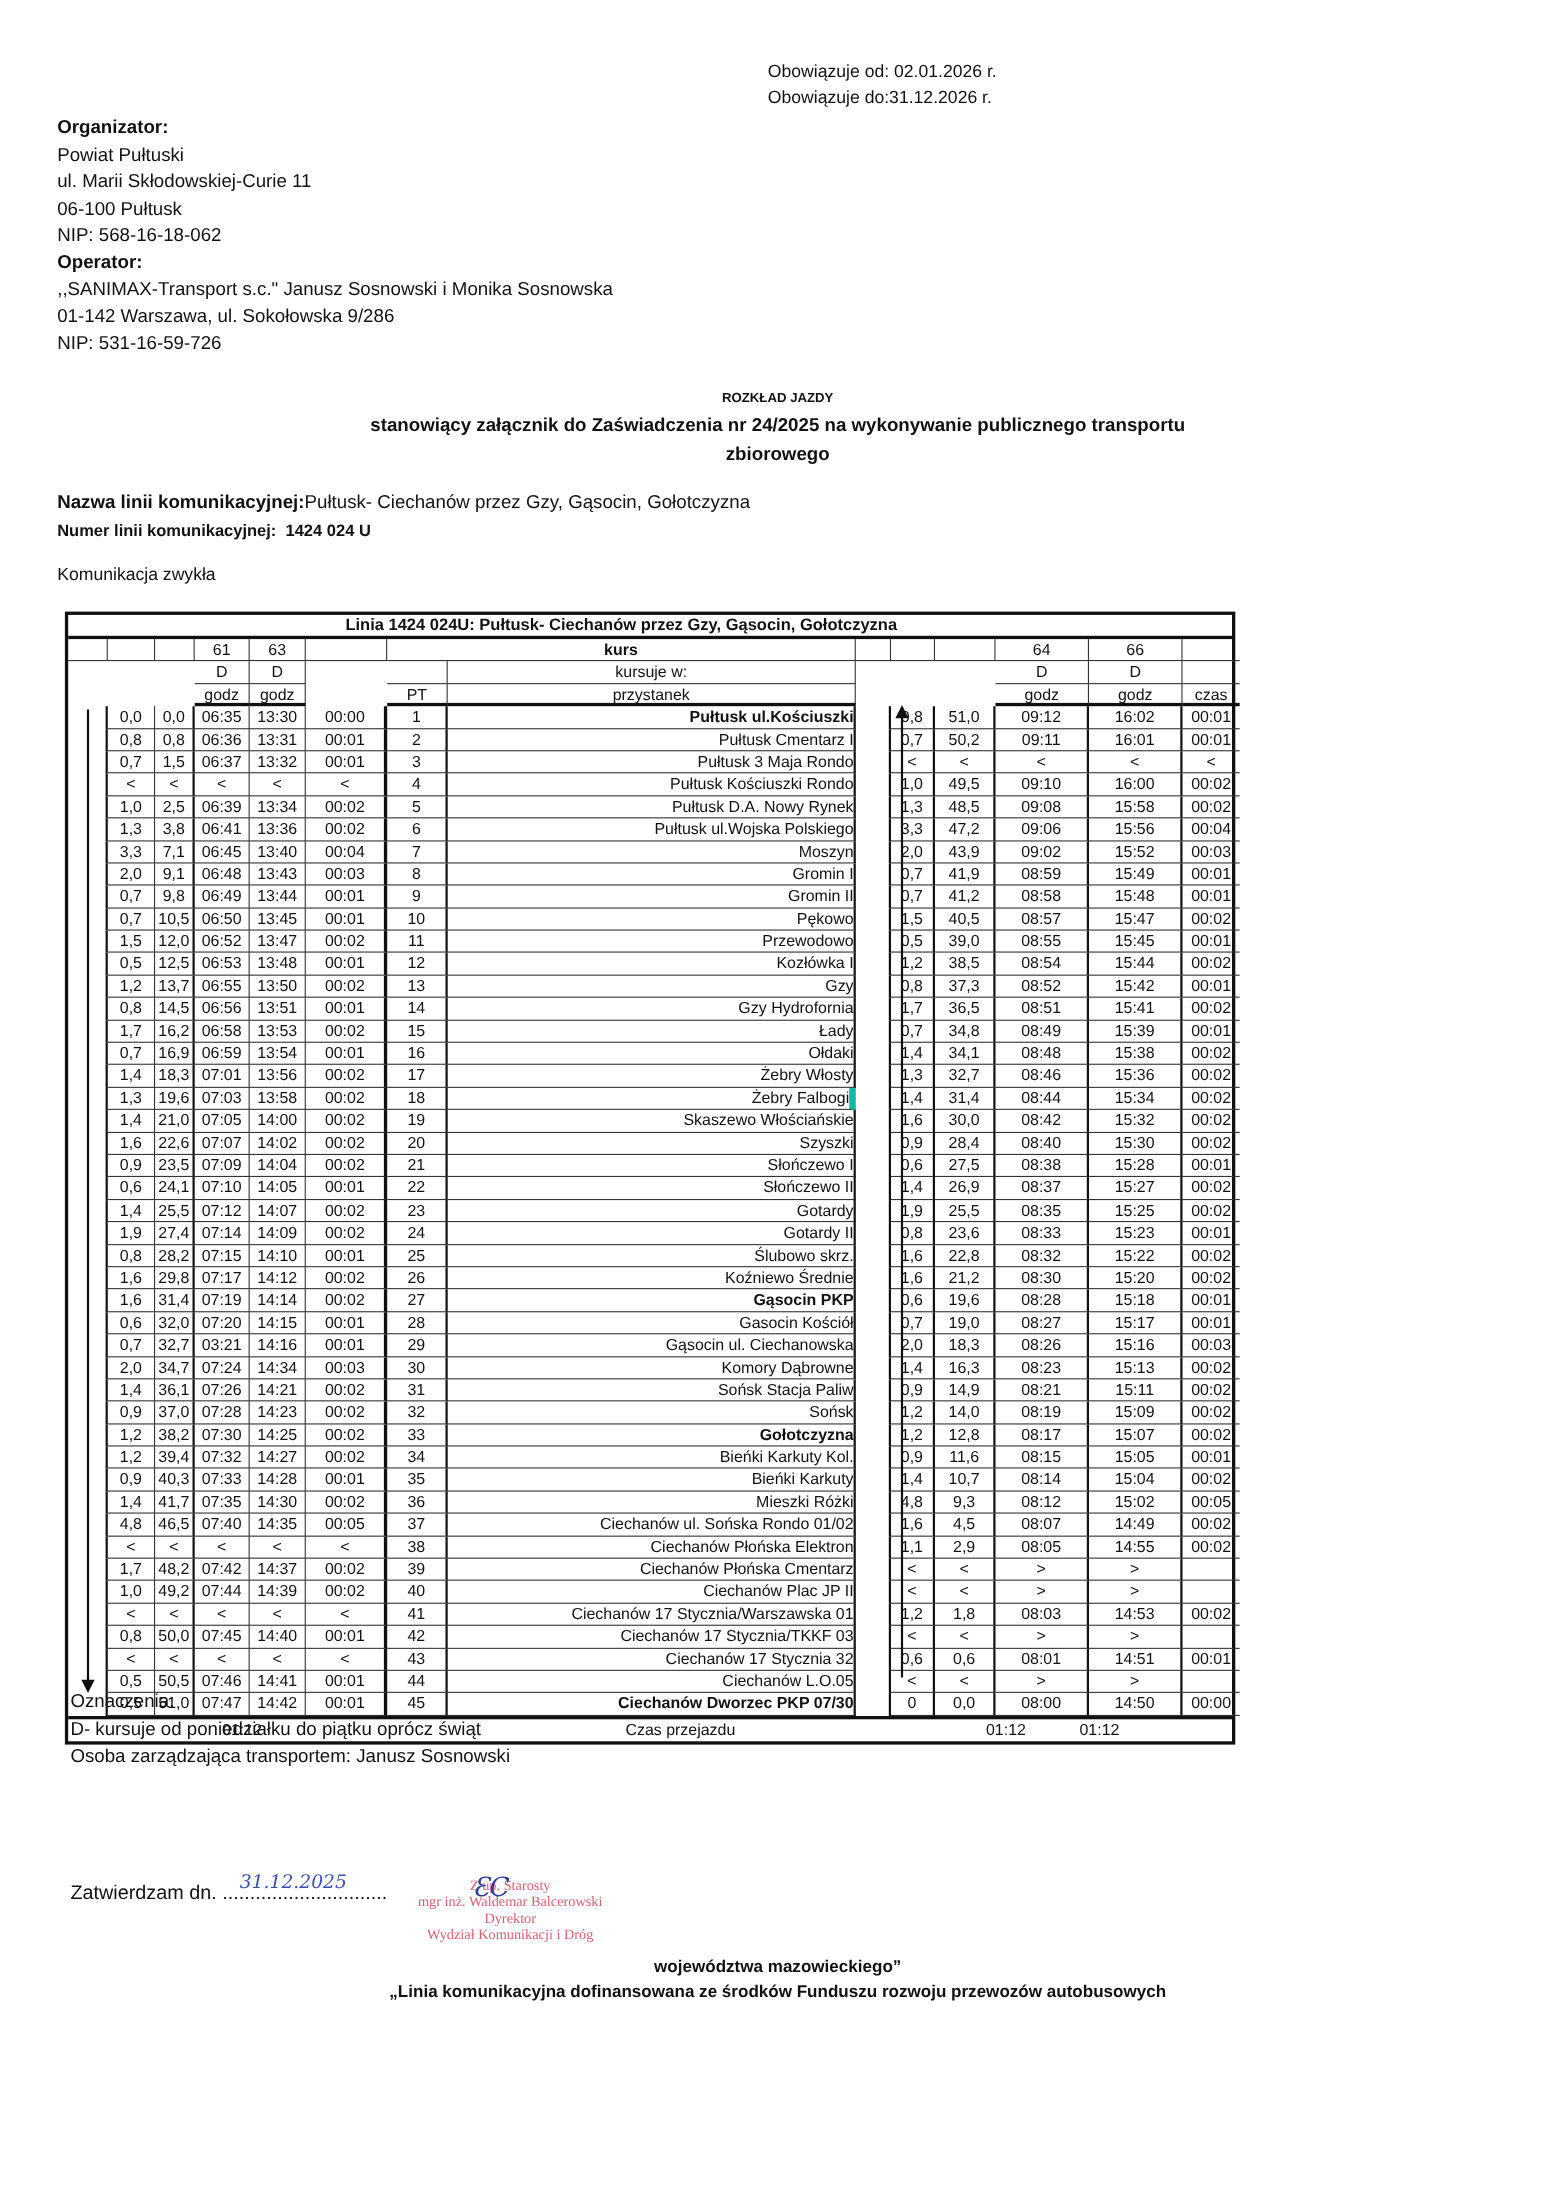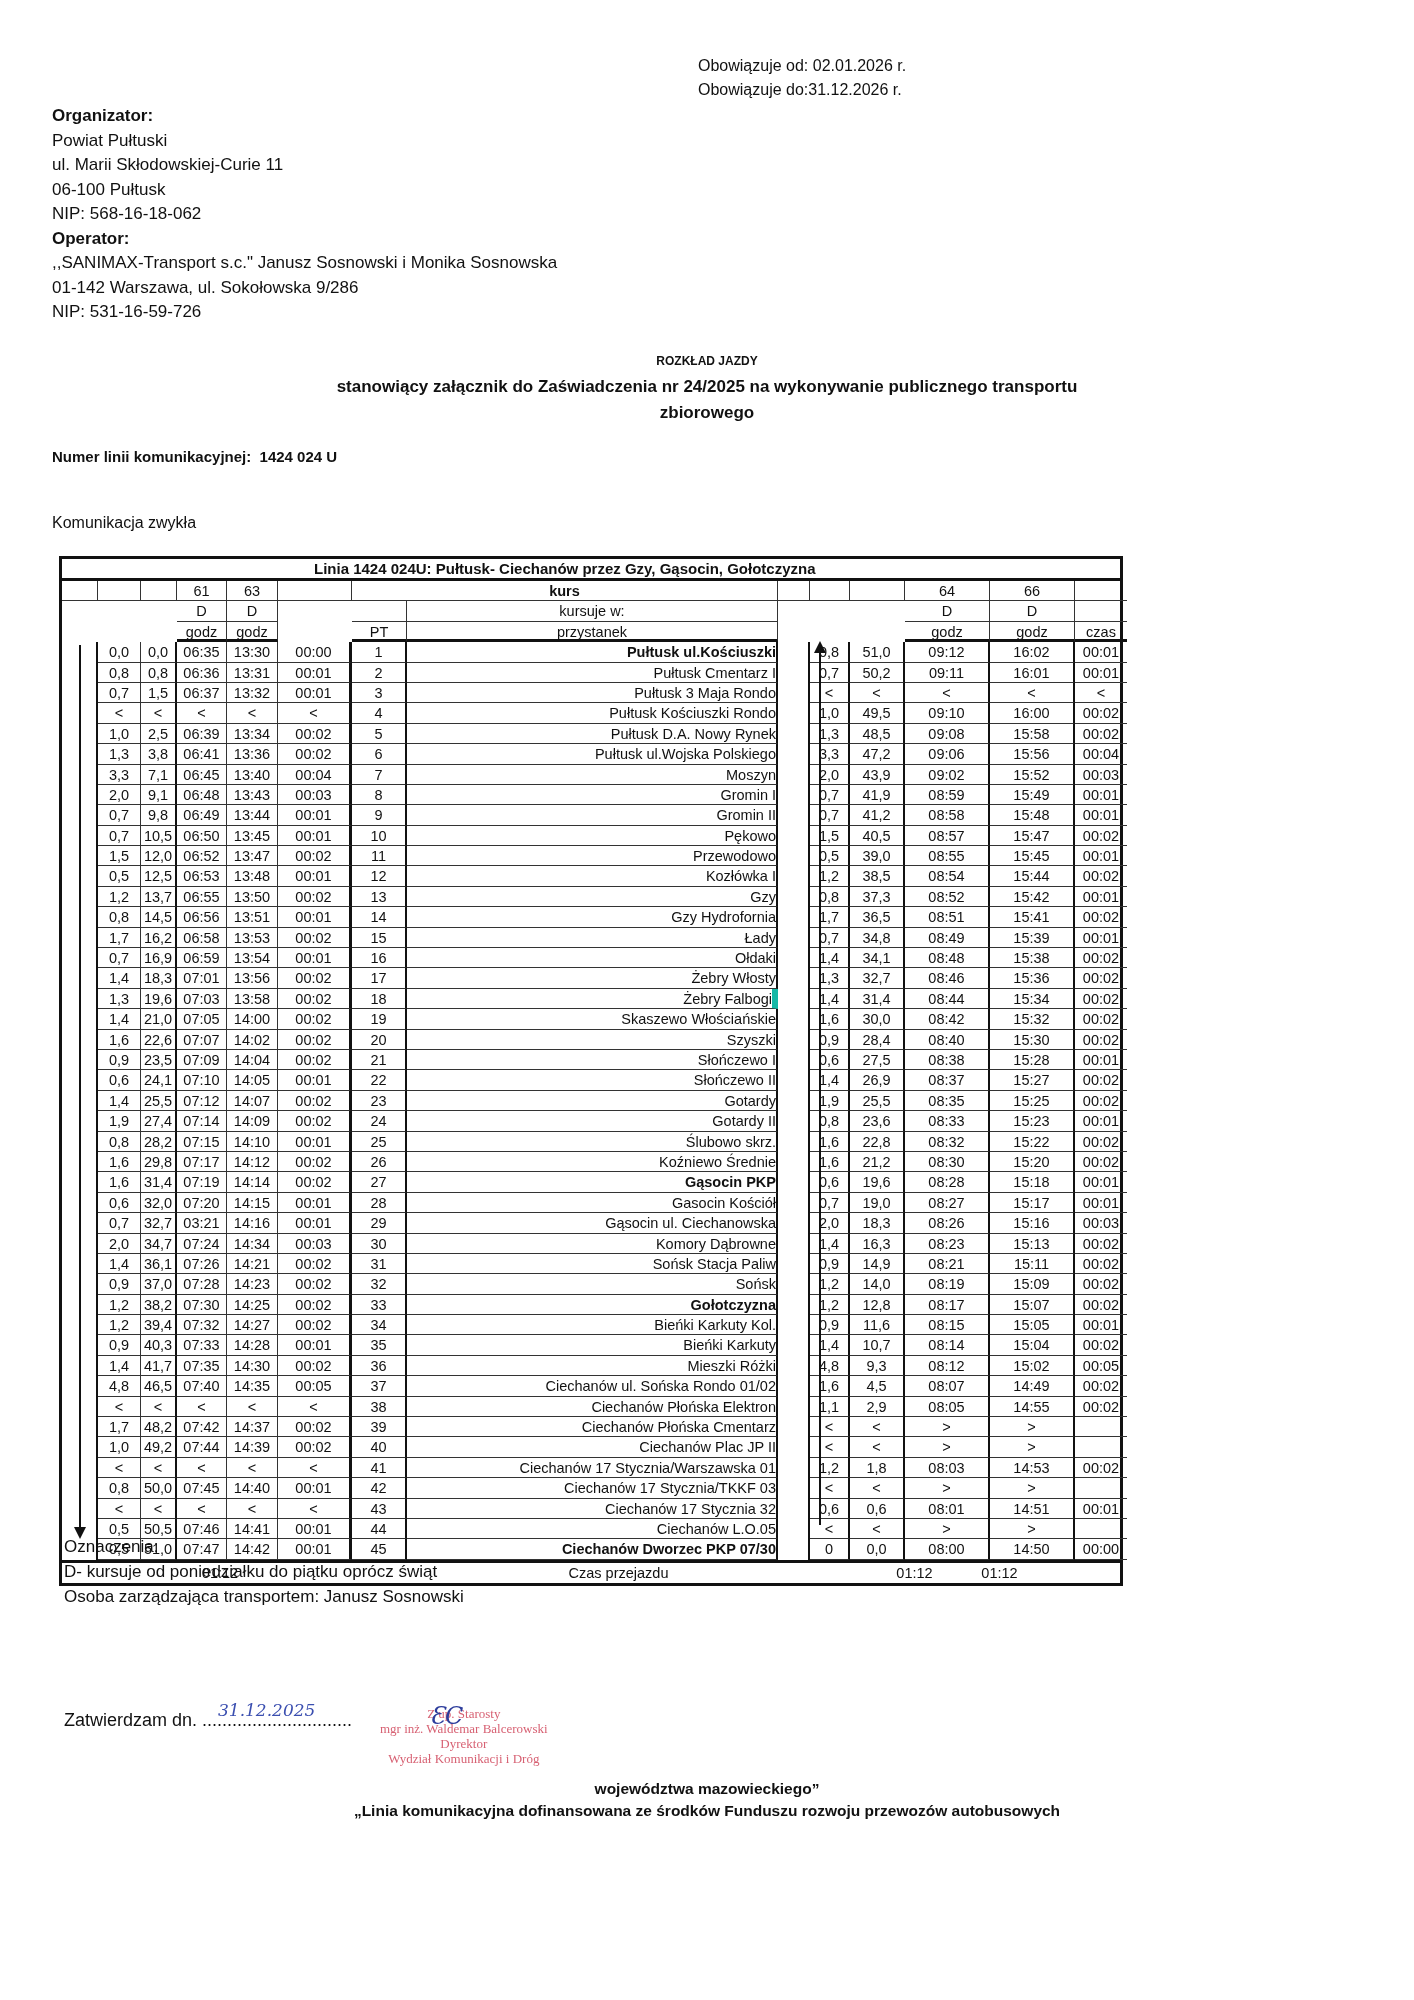--- a/index.html
+++ b/index.html
@@ -58,20 +58,21 @@
   <div>NIP: 531-16-59-726</div>
 </div>
 
 <div class="abs title-block">
   <div class="t1">ROZKŁAD JAZDY</div>
   <div>stanowiący załącznik do Zaświadczenia nr 24/2025 na wykonywanie publicznego transportu</div>
   <div>zbiorowego</div>
 </div>
 
 <div class="abs line-info">
+  <div><b>Nazwa linii komunikacyjnej:</b><span>Pułtusk- Ciechanów przez Gzy, Gąsocin, Gołotczyzna</span></div>
   <div class="num"><span>Numer linii komunikacyjnej:</span>&nbsp; <span>1424 024 U</span></div>
 </div>
 <div class="abs komunikacja">Komunikacja zwykła</div>
 
 <div class="tt">
   <div class="tt-title">Linia 1424 024U: Pułtusk- Ciechanów przez Gzy, Gąsocin, Gołotczyzna</div>
   <div class="grid" id="grid">
 
     <div class="c hdr" style="grid-row: span 3;"></div>
     <div class="c hdr" style="grid-row: span 3; line-height: 61px;">odl.</div>

